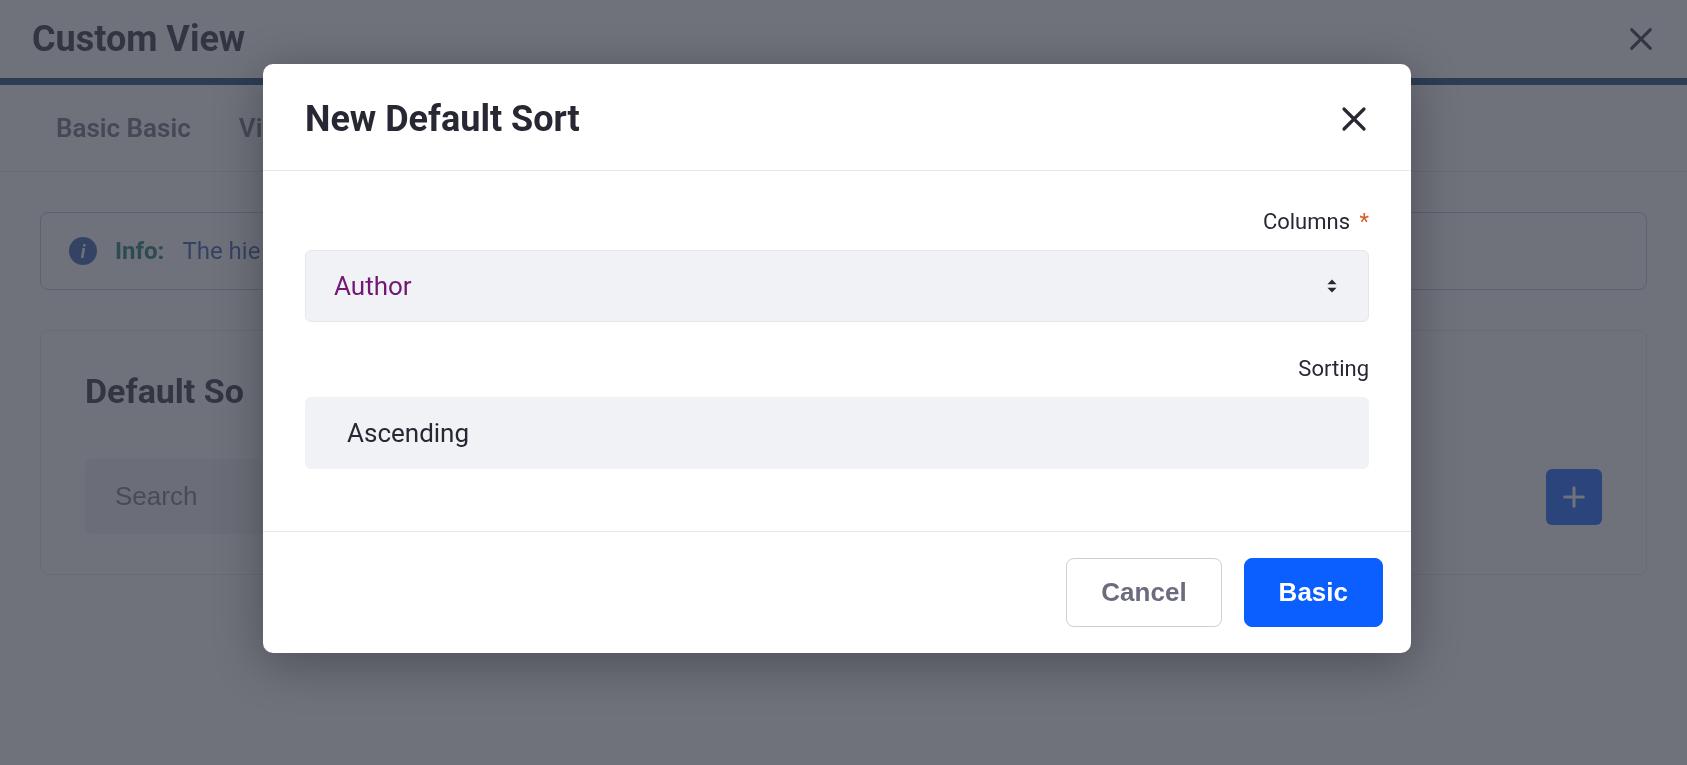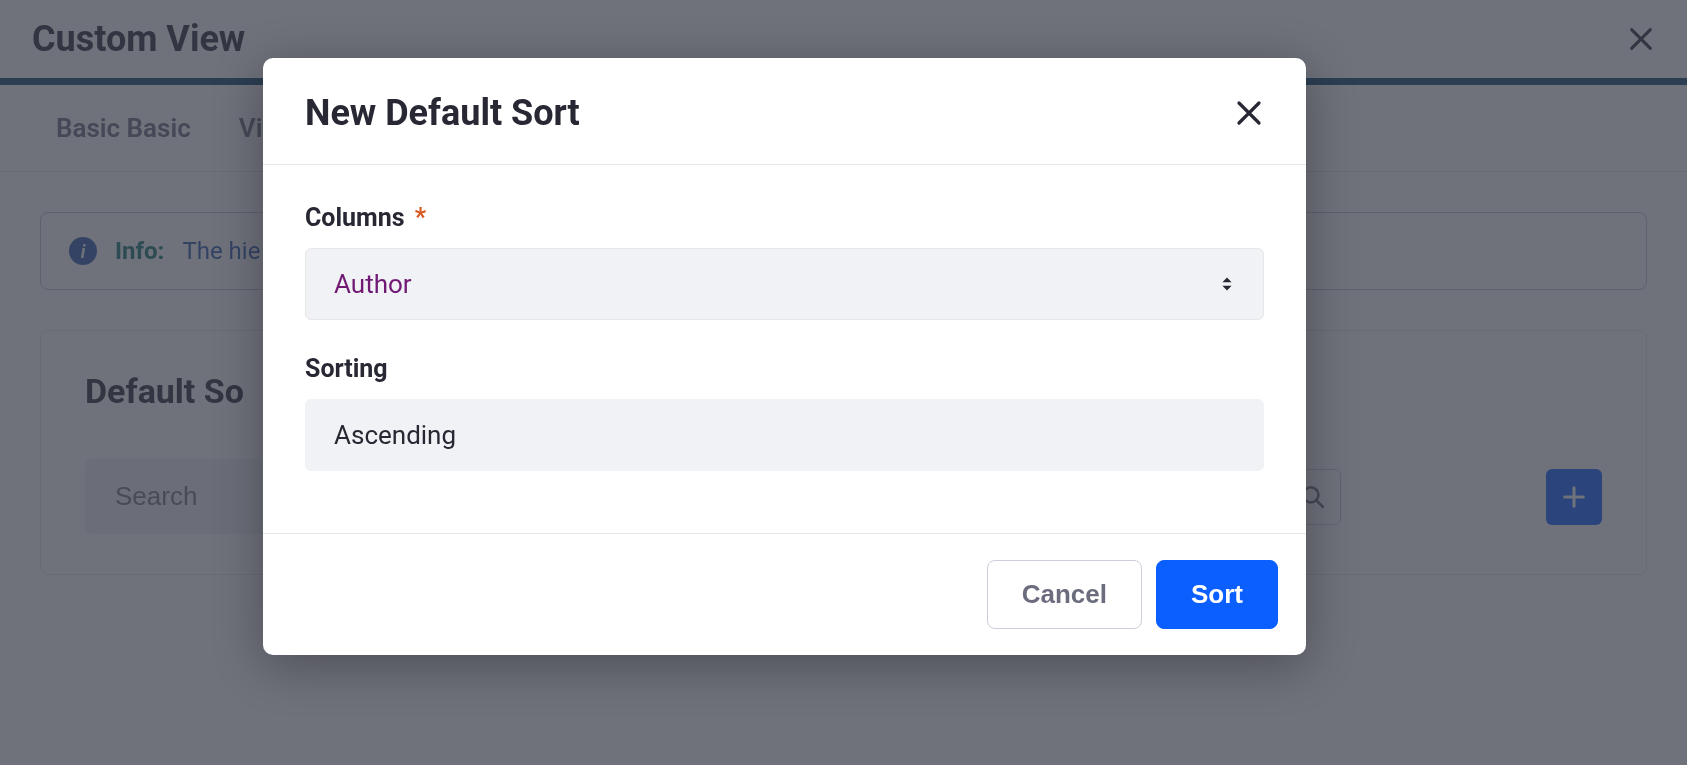--- a/index.html
+++ b/index.html
@@ -120,22 +120,22 @@
   .overlay {
     position: absolute;
     inset: 0;
     background: rgba(56, 58, 72, 0.72);
   }
 
   
   .modal {
     position: absolute;
     left: 263px;
-    top: 58px;
-    width: 1043px;
+    top: 64px;
+    width: 1148px;
     background: #fff;
     border-radius: 10px;
     box-shadow: 0 10px 50px rgba(0,0,0,.3);
     overflow: hidden;
   }
   .modal-header {
     display: flex;
     align-items: center;
     justify-content: space-between;
     padding: 34px 42px 30px 42px;
@@ -151,25 +151,26 @@
     color: #272833;
     cursor: pointer;
     background: none;
     border: none;
   }
   .modal-body {
     padding: 38px 42px 50px 42px;
   }
   .field-group { margin-bottom: 34px; }
   .field-label {
-    font-size: 25px;
-    font-weight: 700;
+    font-size: 22px;
+    font-weight: 400;
     color: #272833;
     margin-bottom: 16px;
     display: block;
+    text-align: right;
   }
   .required-asterisk {
     color: #da5a24;
     margin-left: 4px;
   }
   .select-wrap {
     position: relative;
   }
   .select-field {
     width: 100%;
@@ -189,30 +190,30 @@
     transform: translateY(-50%);
     width: 22px;
     pointer-events: none;
     color: #272833;
   }
   .readonly-field {
     width: 100%;
     background: #f1f2f5;
     border: 1px solid #f1f2f5;
     border-radius: 6px;
-    padding: 20px 28px;
+    padding: 20px 41px;
     font-size: 26px;
     color: #272833;
   }
   .modal-footer {
     border-top: 1px solid #e7e7e7;
     padding: 26px 28px;
     display: flex;
     justify-content: flex-end;
-    gap: 14px;
+    gap: 22px;
   }
   .btn {
     font-size: 26px;
     font-weight: 600;
     padding: 18px 34px;
     border-radius: 8px;
     cursor: pointer;
   }
   .btn-secondary {
     background: #fff;
@@ -300,15 +301,15 @@
 
     <div class="field-group" style="margin-bottom:12px">
       <label class="field-label">Sorting</label>
       <div class="readonly-field">Ascending</div>
     </div>
 
   </div>
 
   <div class="modal-footer">
     <button class="btn btn-secondary">Cancel</button>
-    <button class="btn btn-primary">Sort</button>
+    <button class="btn btn-primary">Basic</button>
   </div>
 </div>
 
 </body></html>

